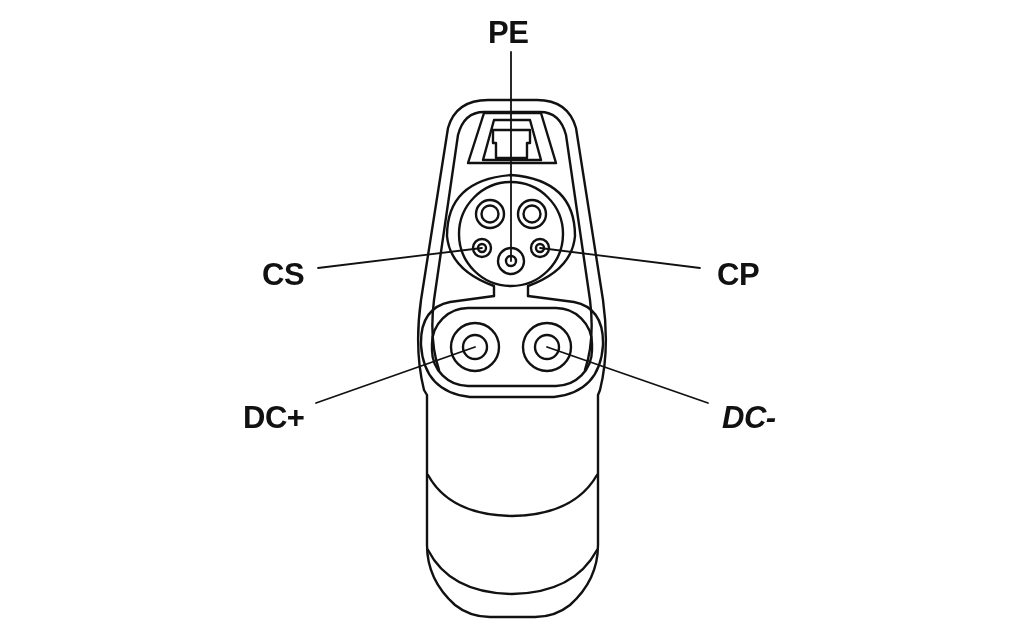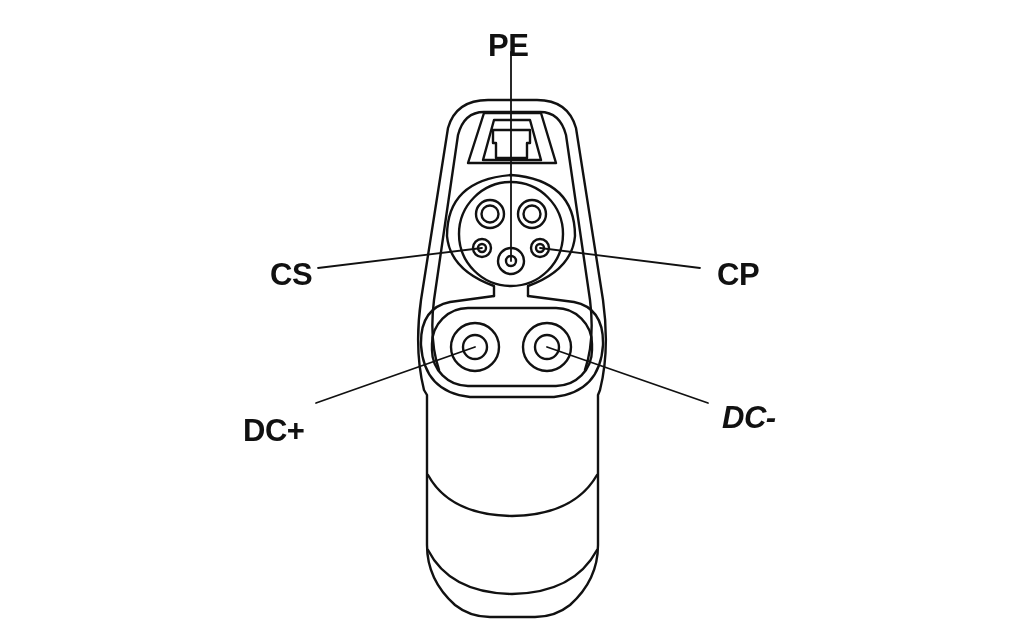--- a/index.html
+++ b/index.html
@@ -51,17 +51,17 @@
     <path d="M 428 550 Q 450 593 512 594 Q 574 593 597 550"></path>
 
     <line x1="511" y1="52" x2="511" y2="261" stroke-width="1.8"></line>
     <line x1="318" y1="268" x2="482" y2="248" stroke-width="1.8"></line>
     <line x1="540" y1="248" x2="700" y2="268" stroke-width="1.8"></line>
     <line x1="316" y1="403" x2="475" y2="347" stroke-width="1.8"></line>
     <line x1="547" y1="347" x2="708" y2="403" stroke-width="1.8"></line>
   </g>
 </svg>
 
-<div class="lbl" style="left:488px; top:30px;">PE</div>
-<div class="lbl" style="left:270px; top:259px;">CS</div>
+<div class="lbl" style="left:488px; top:17px;">PE</div>
+<div class="lbl" style="left:262px; top:259px;">CS</div>
 <div class="lbl" style="left:717px; top:259px;">CP</div>
-<div class="lbl" style="left:243px; top:402px;margin-top:13px;">DC+</div>
+<div class="lbl" style="left:243px; top:402px;">DC+</div>
 <div class="lbl" style="left:722px; top:402px;font-style:italic;">DC-</div>
 
 </body></html>

